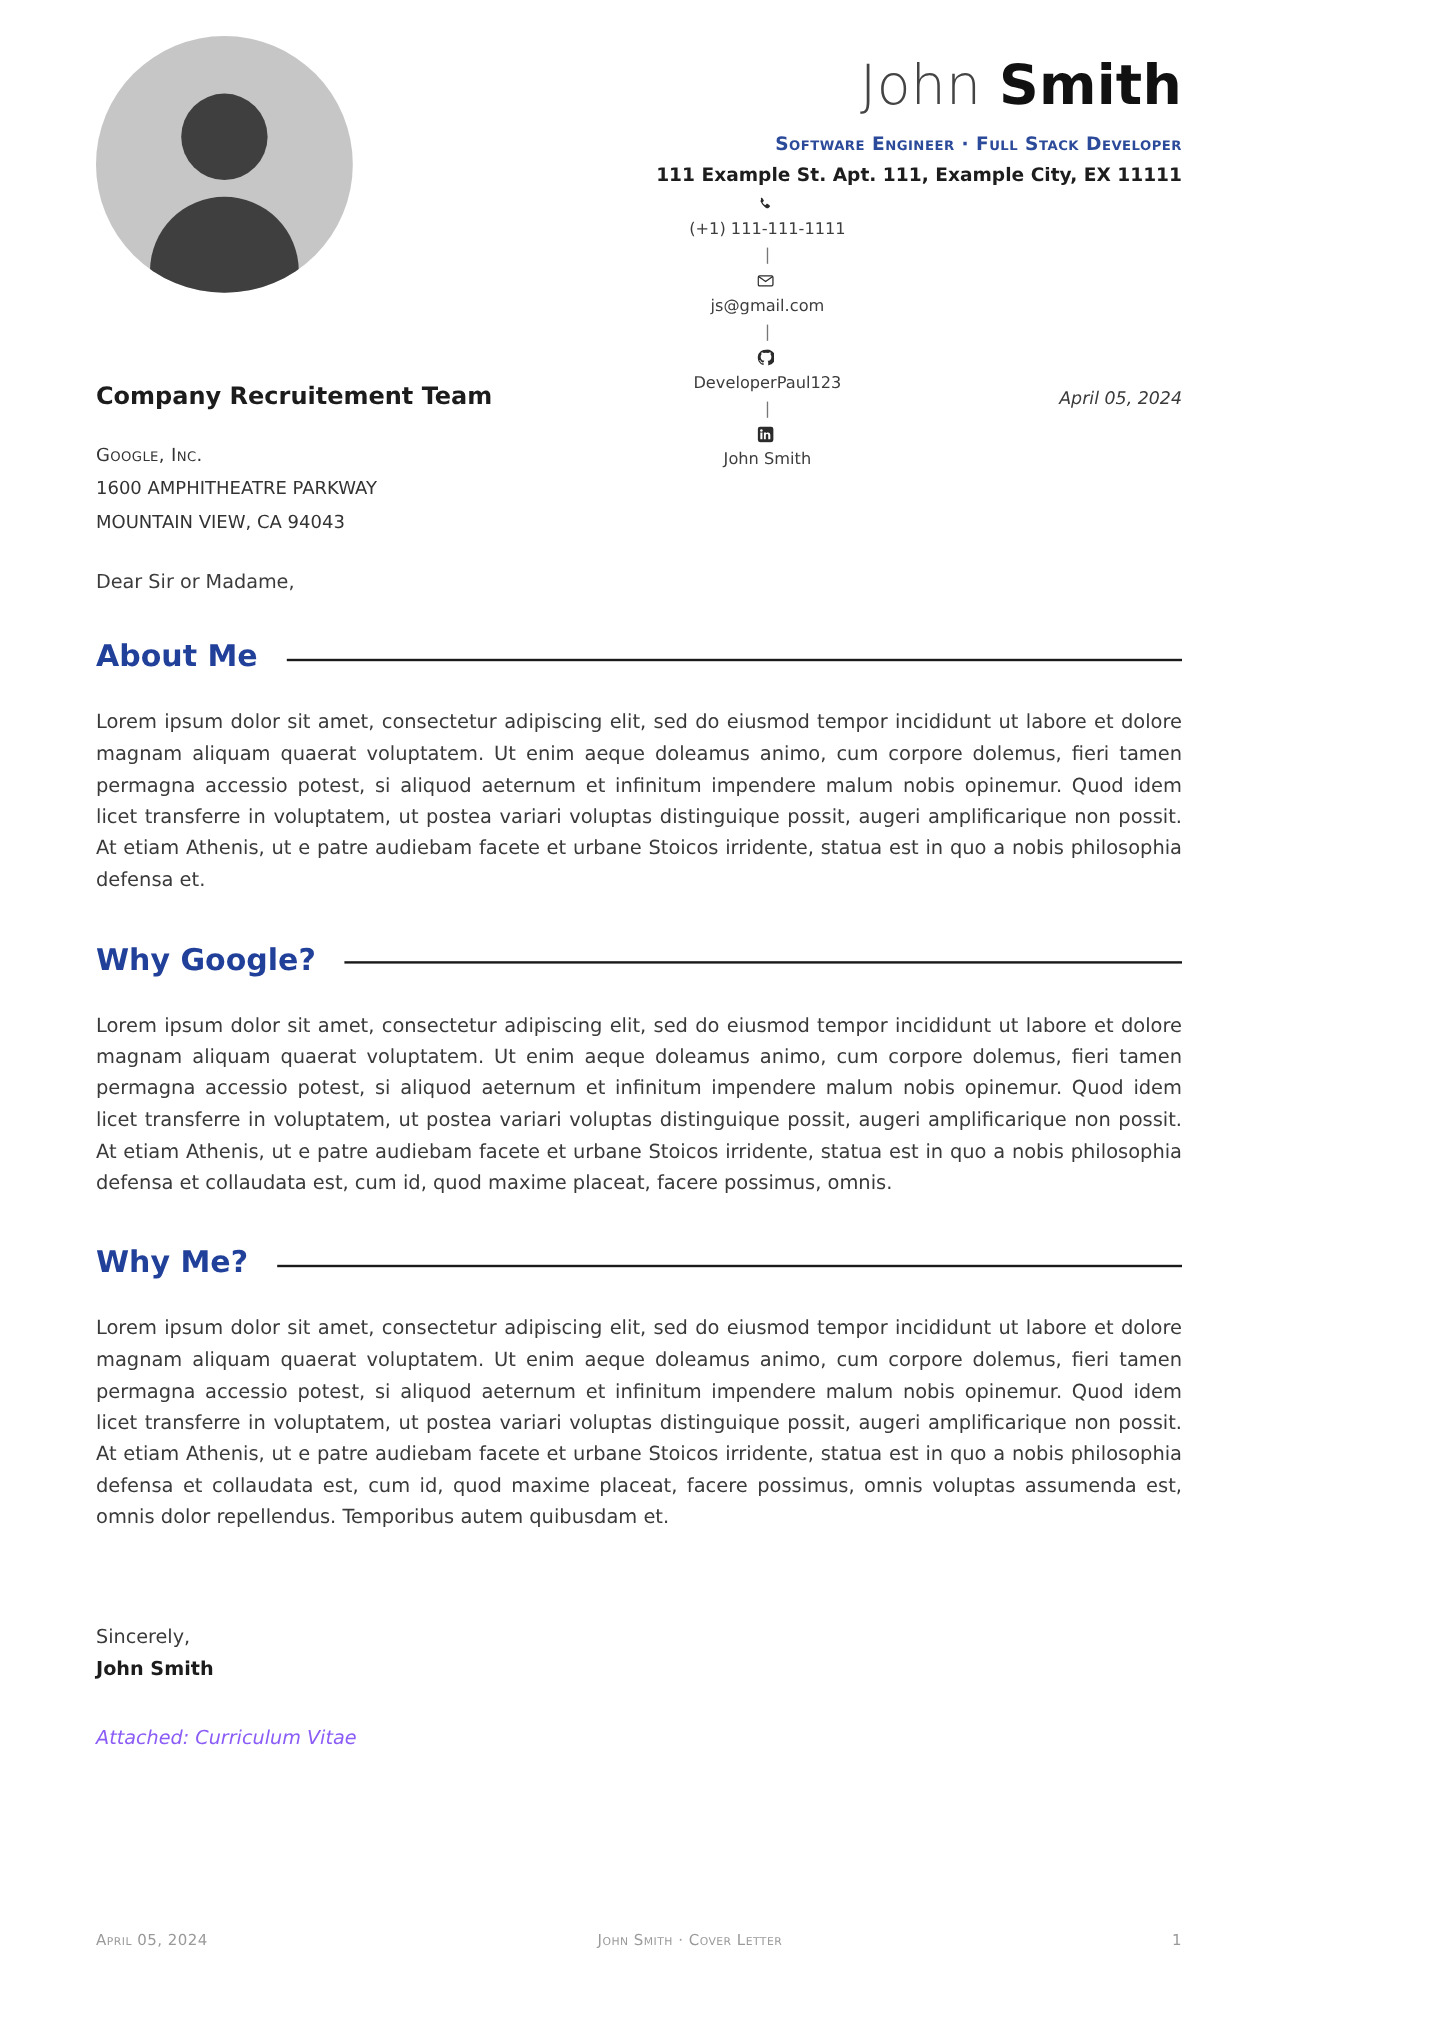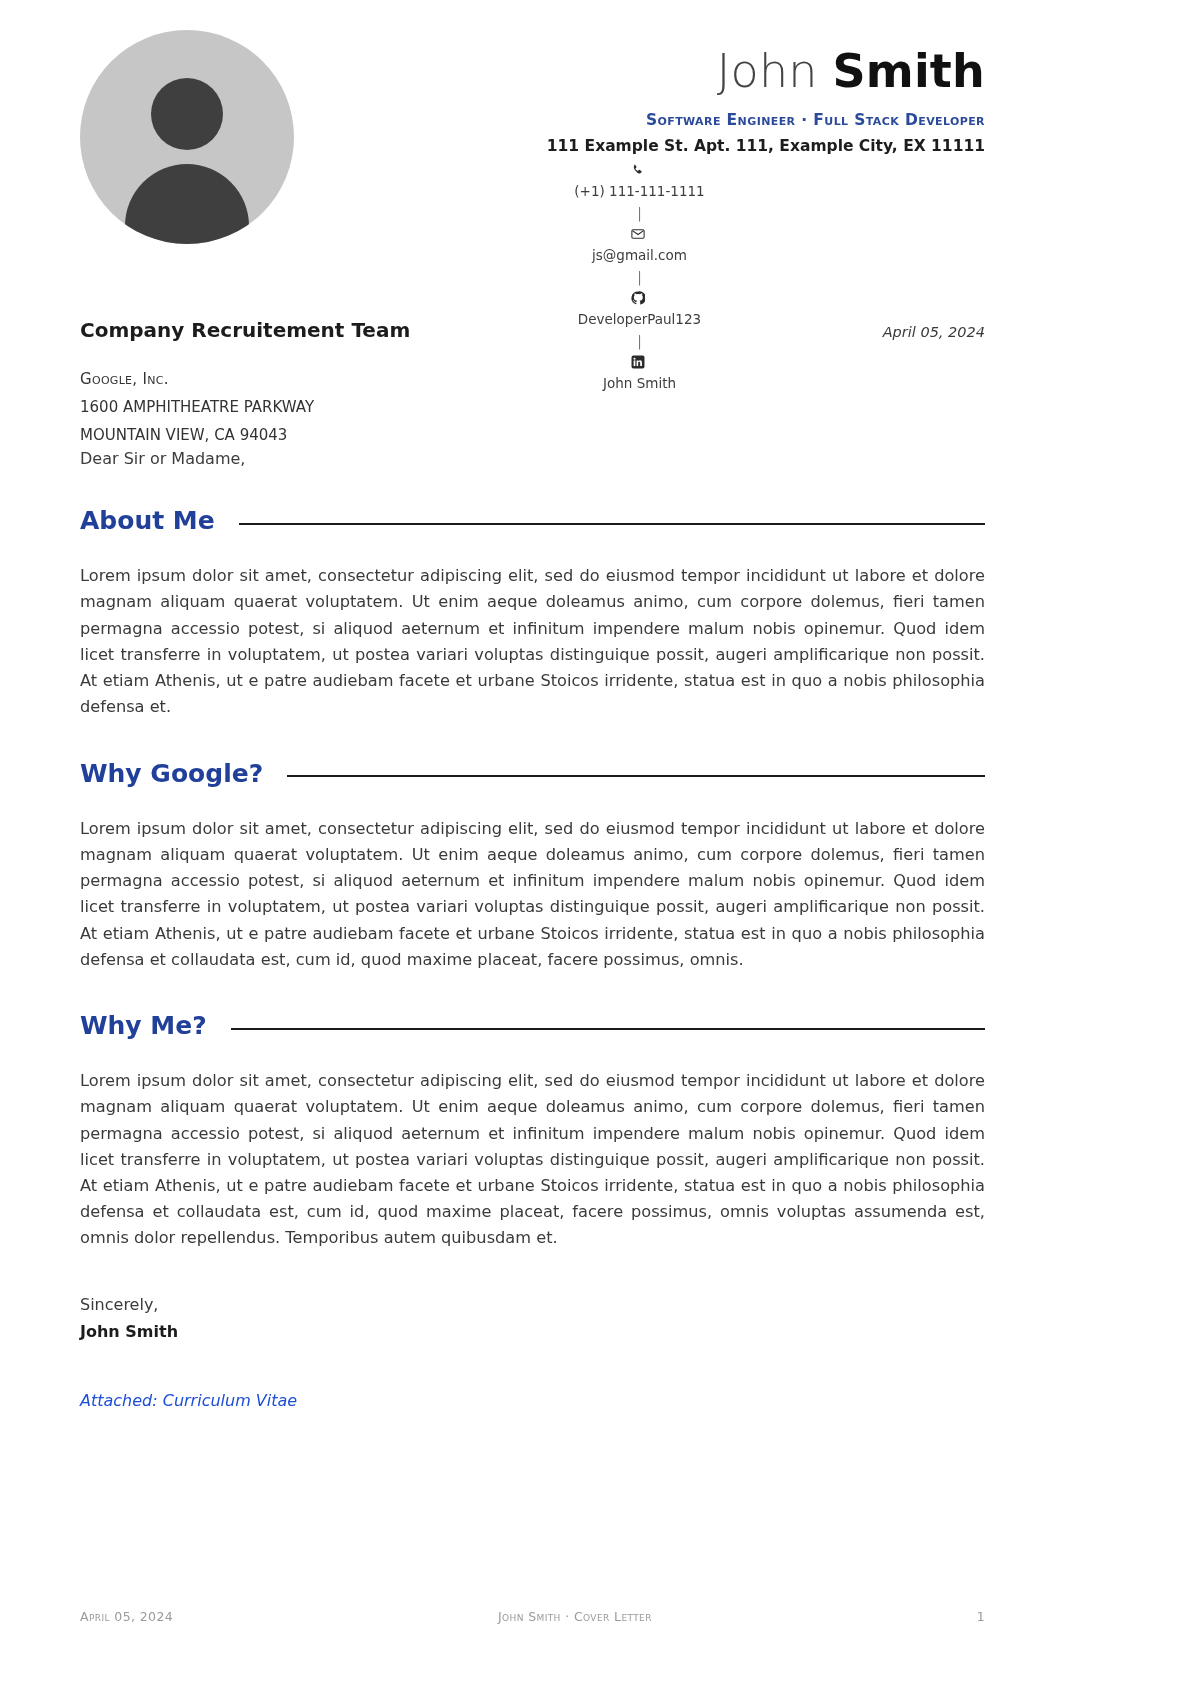--- a/index.html
+++ b/index.html
@@ -151,20 +151,21 @@
   .subject {
     margin-top: 46px;
     font-size: 19px;
     font-weight: 700;
     color: #1c1c1c;
     display: inline-block;
     border-bottom: 1.5px solid #555;
     padding-bottom: 3px;
   }
   .salutation {
+    margin-top: 26px;
     font-size: 16px;
     color: #3c3c3c;
   }
 
   .section {
     margin-top: 38px;
   }
   .section-head {
     display: flex;
     align-items: center;
@@ -185,34 +186,34 @@
   .section-body {
     margin-top: 28px;
     font-size: 16.2px;
     line-height: 1.62;
     color: #3a3a3a;
     text-align: justify;
     hyphens: auto;
   }
 
   .closing {
-    margin-top: 39px;
+    margin-top: 72px;
     font-size: 16px;
     line-height: 1.7;
     color: #3a3a3a;
   }
   .closing .signer {
     font-weight: 700;
     color: #1c1c1c;
   }
   .attachment {
-    margin-top: 46px;
+    margin-top: 34px;
     font-size: 16px;
     font-style: italic;
-    color: #1d4ed8;
+    color: #8b5cf6;
   }
 
   
   .footer {
     position: absolute;
     left: 80px;
     right: 80px;
     bottom: 60px;
     display: flex;
     align-items: center;

